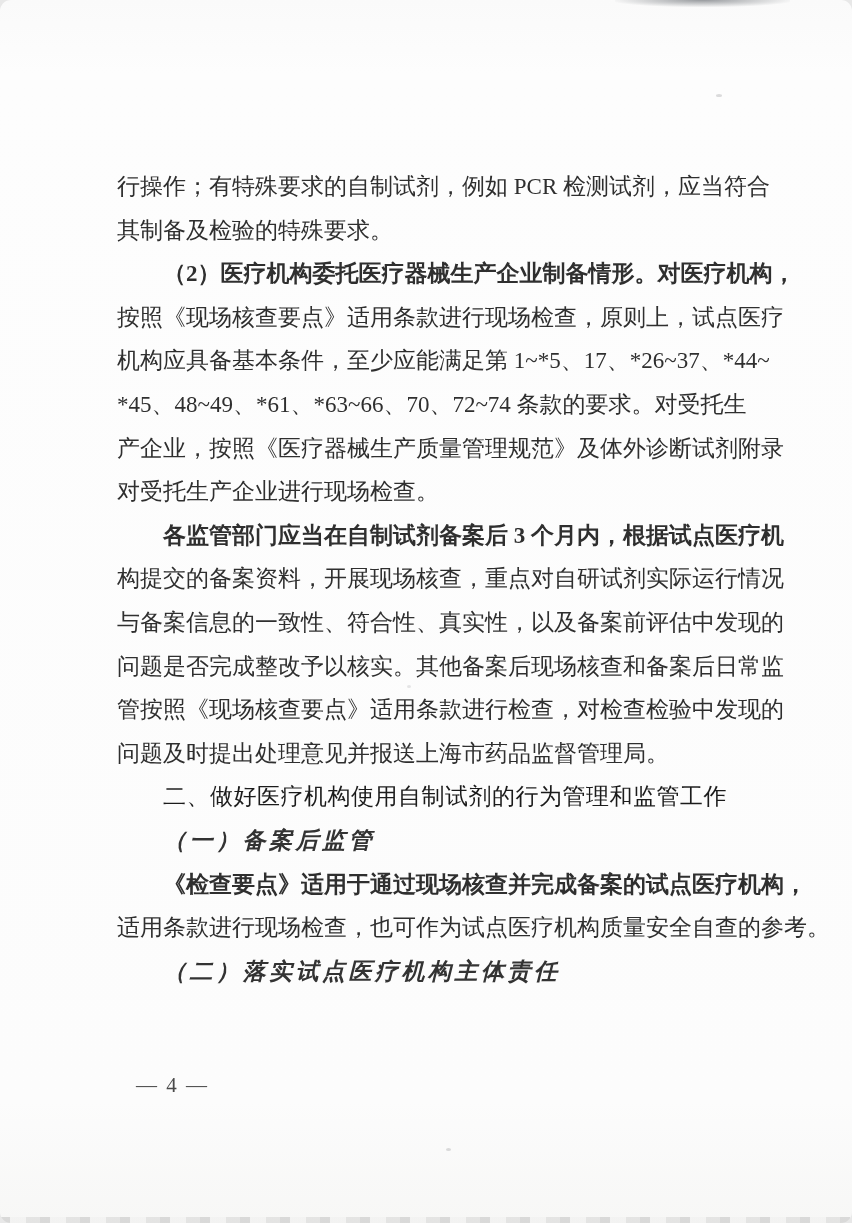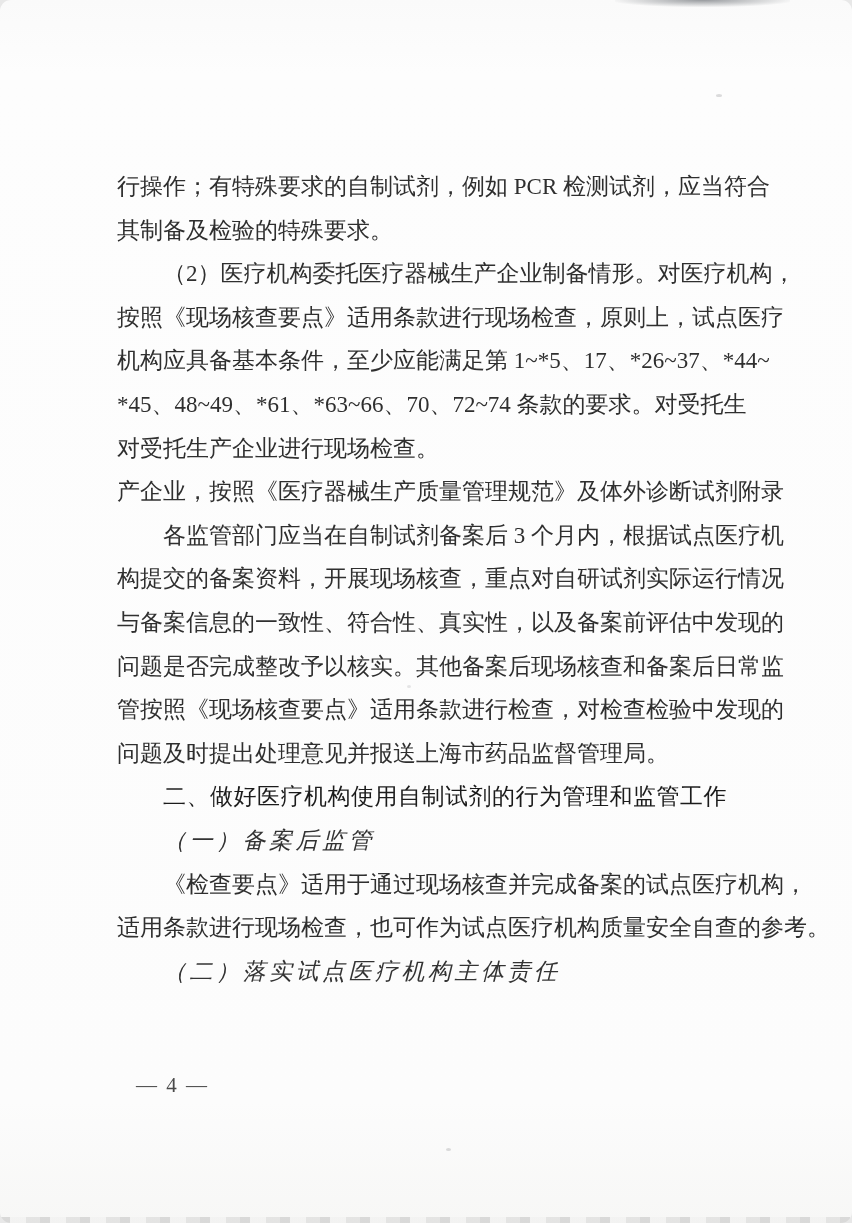--- a/index.html
+++ b/index.html
@@ -15,21 +15,21 @@
     position:absolute;left:117px;top:165px;width:648px;
   }
   .line{
     height:43.6px;line-height:43.6px;
     font-size:23px;
     font-family:"Liberation Serif","DejaVu Serif",serif;
     color:#2f2f2f;
     white-space:nowrap;
     -webkit-font-smoothing:antialiased;
   }
-  .indent{padding-left:46px;}
+  .indent{padding-left:46px;font-weight:bold;}
   .heading-bold{
     font-family:"Liberation Sans","DejaVu Sans",sans-serif;
     font-weight:400;color:#1b1b1b;letter-spacing:.5px;
   }
   .heading-kaiti{
     font-style:italic;letter-spacing:3.5px;color:#333;
   }
   .page-number{
     position:absolute;left:136px;top:1072px;
     font-family:"Liberation Serif","DejaVu Serif",serif;
@@ -63,22 +63,22 @@
   <div class="speck speck-b"></div>
   <div class="speck speck-c"></div>
 
   <div class="body-text">
     <div class="line">行操作；有特殊要求的自制试剂，例如 PCR 检测试剂，应当符合</div>
     <div class="line">其制备及检验的特殊要求。</div>
     <div class="line indent">（2）医疗机构委托医疗器械生产企业制备情形。对医疗机构，</div>
     <div class="line">按照《现场核查要点》适用条款进行现场检查，原则上，试点医疗</div>
     <div class="line">机构应具备基本条件，至少应能满足第 1~*5、17、*26~37、*44~</div>
     <div class="line">*45、48~49、*61、*63~66、70、72~74 条款的要求。对受托生</div>
+    <div class="line">产企业，按照《医疗器械生产质量管理规范》及体外诊断试剂附录</div>
     <div class="line">对受托生产企业进行现场检查。</div>
-    <div class="line">产企业，按照《医疗器械生产质量管理规范》及体外诊断试剂附录</div>
     <div class="line indent">各监管部门应当在自制试剂备案后 3 个月内，根据试点医疗机</div>
     <div class="line">构提交的备案资料，开展现场核查，重点对自研试剂实际运行情况</div>
     <div class="line">与备案信息的一致性、符合性、真实性，以及备案前评估中发现的</div>
     <div class="line">问题是否完成整改予以核实。其他备案后现场核查和备案后日常监</div>
     <div class="line">管按照《现场核查要点》适用条款进行检查，对检查检验中发现的</div>
     <div class="line">问题及时提出处理意见并报送上海市药品监督管理局。</div>
     <div class="line indent heading-bold">二、做好医疗机构使用自制试剂的行为管理和监管工作</div>
     <div class="line indent heading-kaiti">（一）备案后监管</div>
     <div class="line indent">《检查要点》适用于通过现场核查并完成备案的试点医疗机构，</div>
     <div class="line">适用条款进行现场检查，也可作为试点医疗机构质量安全自查的参考。</div>

